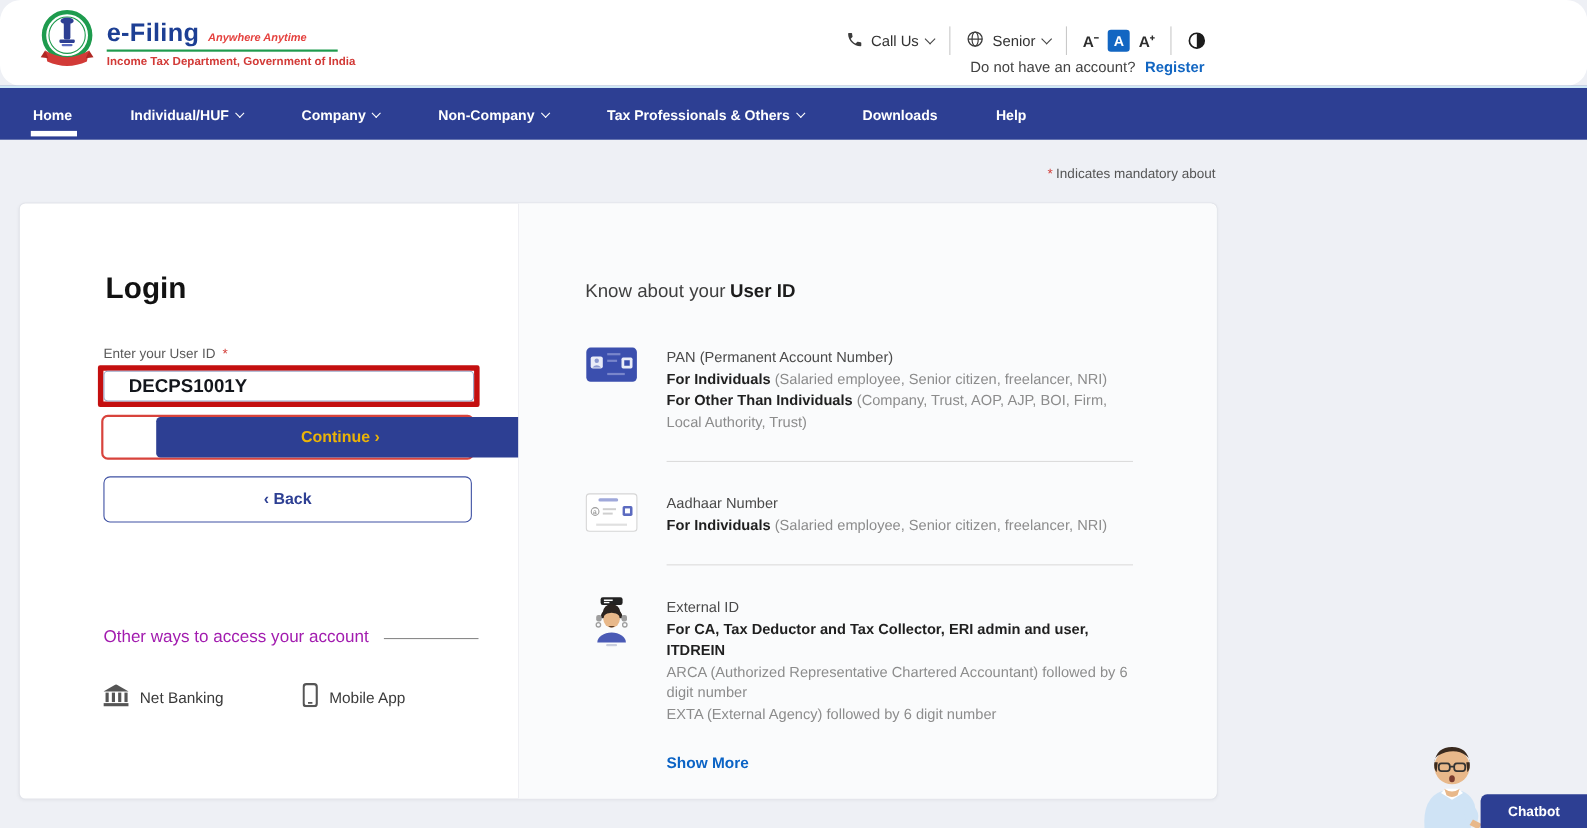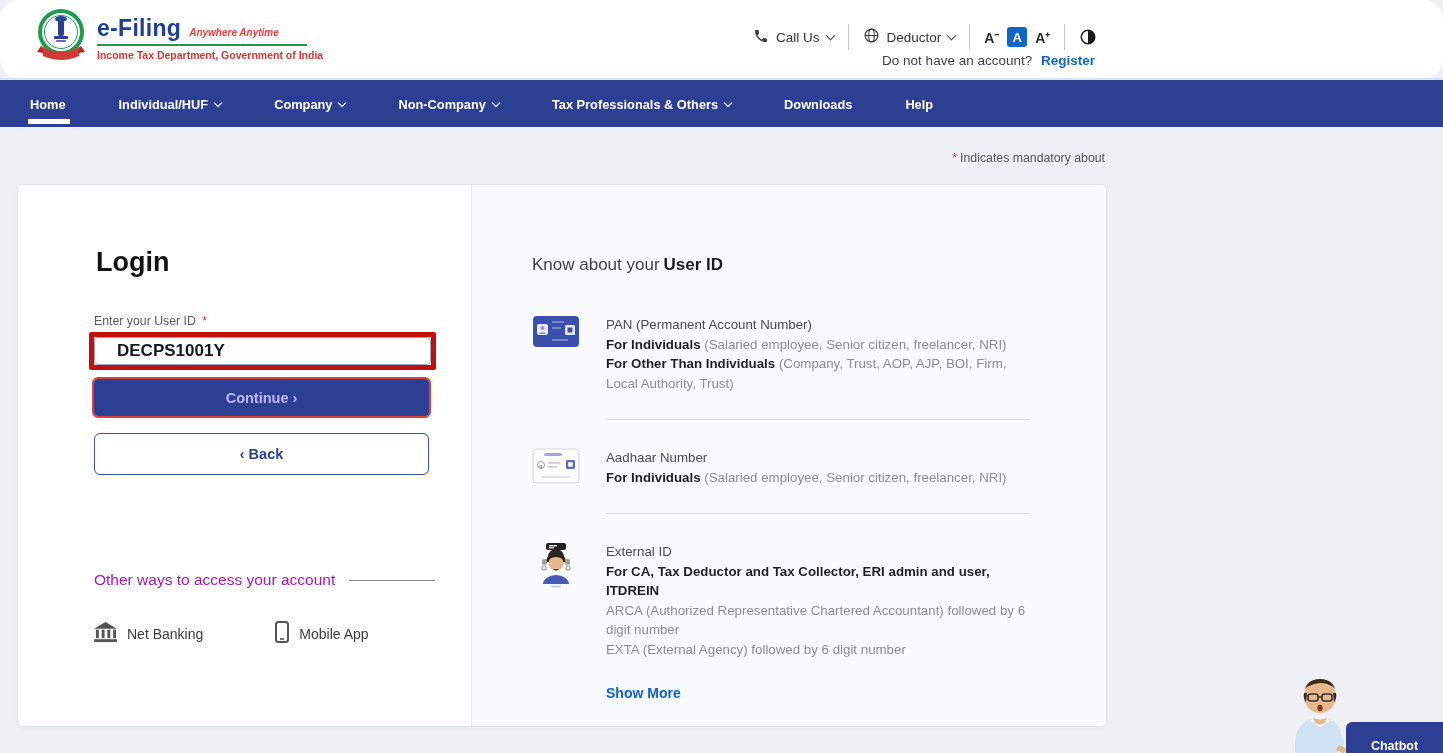--- a/index.html
+++ b/index.html
@@ -43,41 +43,41 @@
 
   
   .card { position:absolute; left:17px; top:184px; width:1090px; height:543px; background:#ffffff; border:1px solid #e2e4ea; border-radius:6px; box-shadow:0 1px 3px rgba(0,0,0,.04); display:flex; }
 
   .login-col { width:453px; padding:62px 0 0 76px; }
   .login-title { font-size:27px; font-weight:bold; color:#121212; margin-left:2px; margin-bottom:36px; }
   .field-label { font-size:12.3px; color:#5a5a5a; margin-bottom:4px; }
   .input-annot { width:347px; border:5px solid #c40f0f; border-radius:2px; margin-left:-5px; margin-bottom:7px; background:#fff; }
   .userid-input { width:100%; height:28px; border:1px solid #9aa7c7; border-radius:4px; padding:0 22px; font-family:"Liberation Sans", sans-serif; font-size:17px; font-weight:bold; color:#13161c; outline:none; }
   .btn-continue-wrap { width:339px; border:2px solid #d8433c; border-radius:6px; margin-left:-2px; margin-bottom:15px; }
-  .btn-continue { width:100%; height:37px; background:#2d3f93; color:#c4b5fd; border:none; border-radius:4px; font-family:"Liberation Sans", sans-serif; font-size:14.5px; font-weight:bold; cursor:pointer; }
+  .btn-continue { width:100%; height:37px; background:#2d3f93; color:#eab308; border:none; border-radius:4px; font-family:"Liberation Sans", sans-serif; font-size:14.5px; font-weight:bold; cursor:pointer;margin-left:48px; }
   .btn-back { width:335px; height:42px; background:#fff; border:1.5px solid #3f51a3; border-radius:6px; color:#2d3f93; font-family:"Liberation Sans", sans-serif; font-size:14.5px; font-weight:bold; cursor:pointer; margin-bottom:96px; }
   .other-ways { display:flex; align-items:center; gap:14px; font-size:15.5px; color:#a21caf; margin-bottom:32px; }
   .other-rule { width:86px; height:1px; background:#8a8a8a; }
   .access-row { display:flex; align-items:center; gap:72px; }
   .access-item { display:flex; align-items:center; gap:10px; font-size:14px; color:#3a3a3a; cursor:pointer; }
 
   
   .know-col { flex:1; background:#fafbfc; border-left:1px solid #ececf0; border-radius:0 6px 6px 0; padding:70px 0 0 60px; }
   .know-title { font-size:17px; color:#3f3f3f; margin-bottom:40px; }
   .know-title b { color:#1c1c1c; margin-left:4px; }
   .know-item { display:flex; gap:26px; }
   .know-icon { width:48px; flex:0 0 48px; display:flex; justify-content:center; }
   .know-text { width:424px; font-size:13.3px; line-height:19.5px; color:#4a4a4a; }
   .know-text b { color:#1f1f1f; }
   .gray { color:#8c8c8c; }
   .know-divider { width:424px; height:1px; background:#dcdcdc; margin:26px 0 28px 74px; }
   .show-more { color:#0b63c5; font-size:14px; font-weight:bold; cursor:pointer; margin:26px 0 0 74px; display:inline-block; }
 
   
-  .chatbot-bar { position:absolute; right:0; bottom:0; width:97px; height:31px; background:#2d3f93; border-radius:6px 0 0 0; display:flex; align-items:flex-end; justify-content:center; cursor:pointer; }
+  .chatbot-bar { position:absolute; right:0; bottom:0; width:97px; height:31px; background:#2d3f93; border-radius:6px 0 0 0; display:flex; align-items:center; justify-content:center; cursor:pointer; }
   .chatbot-label { color:#fff; font-size:12.5px; font-weight:bold; }
   .mascot { position:absolute; right:80px; bottom:0; width:86px; height:90px; }
 </style>
 </head>
 <body>
 
 <div class="header">
   <div class="logo">
     <span>
       <svg width="52" height="56" viewBox="0 0 52 56">
@@ -114,21 +114,21 @@
     </div>
     <div class="util-sep"></div>
     <div class="util-item">
       <span>
         <svg width="17" height="17" viewBox="0 0 24 24">
             <circle cx="12" cy="12" r="9" fill="none" stroke="#3c3c3c" stroke-width="1.7"></circle>
             <ellipse cx="12" cy="12" rx="4" ry="9" fill="none" stroke="#3c3c3c" stroke-width="1.5"></ellipse>
             <line x1="3" y1="12" x2="21" y2="12" stroke="#3c3c3c" stroke-width="1.5"></line>
           </svg>
       </span>
-      <span>Deductor</span>
+      <span>Senior</span>
       <span class="chev"></span>
     </div>
     <div class="util-sep"></div>
     <div class="fontsize-group">
       <span class="fs-btn">A⁻</span>
       <span class="fs-btn fs-default">A</span>
       <span class="fs-btn">A⁺</span>
     </div>
     <div class="util-sep"></div>
     <span style="cursor:pointer; display:flex;">

